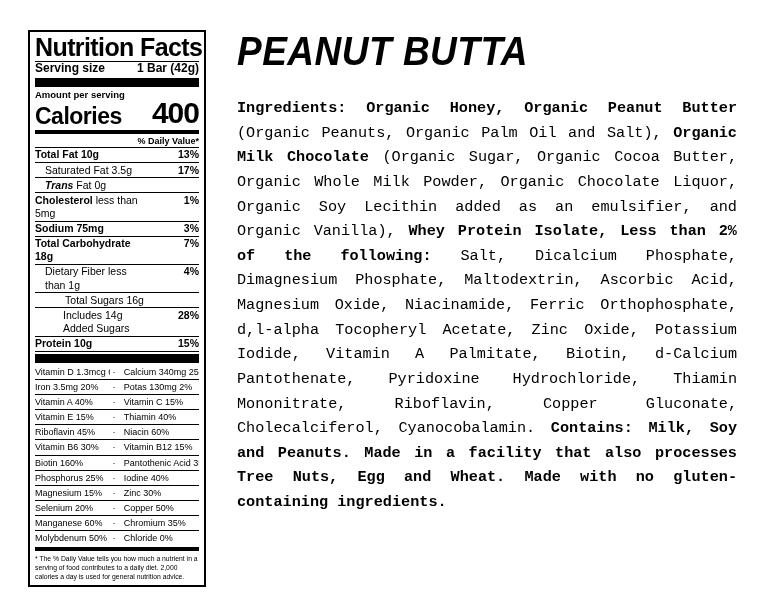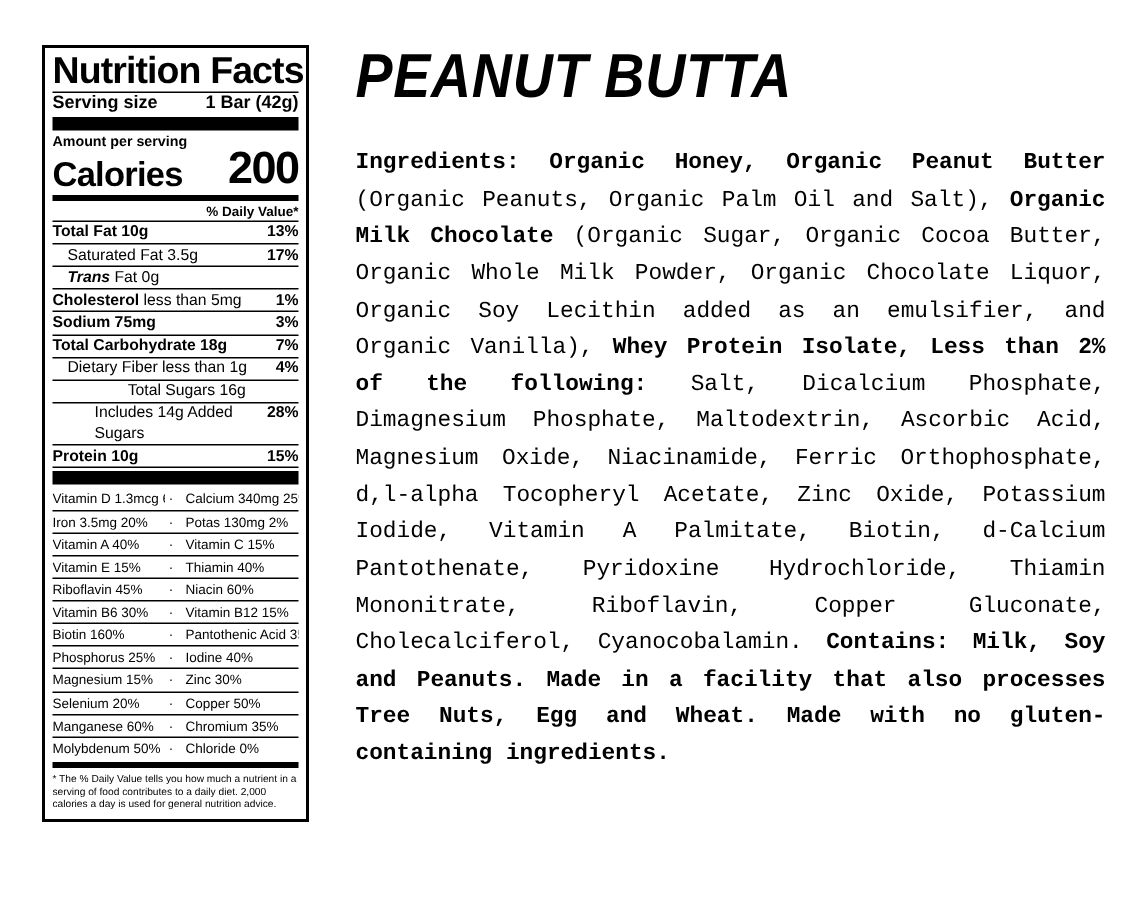--- a/index.html
+++ b/index.html
@@ -86,20 +86,21 @@
     font-weight: bold;
     line-height: 1.2;
   }
   .nf-row {
     display: flex;
     justify-content: space-between;
     align-items: baseline;
     font-size: 10.5px;
     line-height: 1.25;
     padding: 0.5px 0;
+    gap: 40px;
   }
   .nf-row .lbl { flex: 1 1 auto; padding-right: 4px; }
   .nf-row .val { font-weight: bold; white-space: nowrap; }
   .b { font-weight: bold; }
   .i { font-style: italic; }
   .ind1 { padding-left: 10px; }
   .ind2 { padding-left: 19px; text-align: center; }
   .ind3 { padding-left: 28px; }
 
   
@@ -160,21 +161,21 @@
     <div class="nf-serv">
       <span>Serving size</span>
       <span>1 Bar (42g)</span>
     </div>
 
     <div class="rule-thick"></div>
 
     <div class="nf-amt">Amount per serving</div>
     <div class="nf-cal-row">
       <span class="nf-cal-label">Calories</span>
-      <span class="nf-cal-value">200</span>
+      <span class="nf-cal-value">400</span>
     </div>
 
     <div class="rule-med"></div>
 
     <div class="nf-dv-head">% Daily Value*</div>
     <div class="rule-hair"></div>
 
     <div id="nf-rows">
         <div class="nf-row">
           <span class="lbl b">Total Fat 10g</span>

